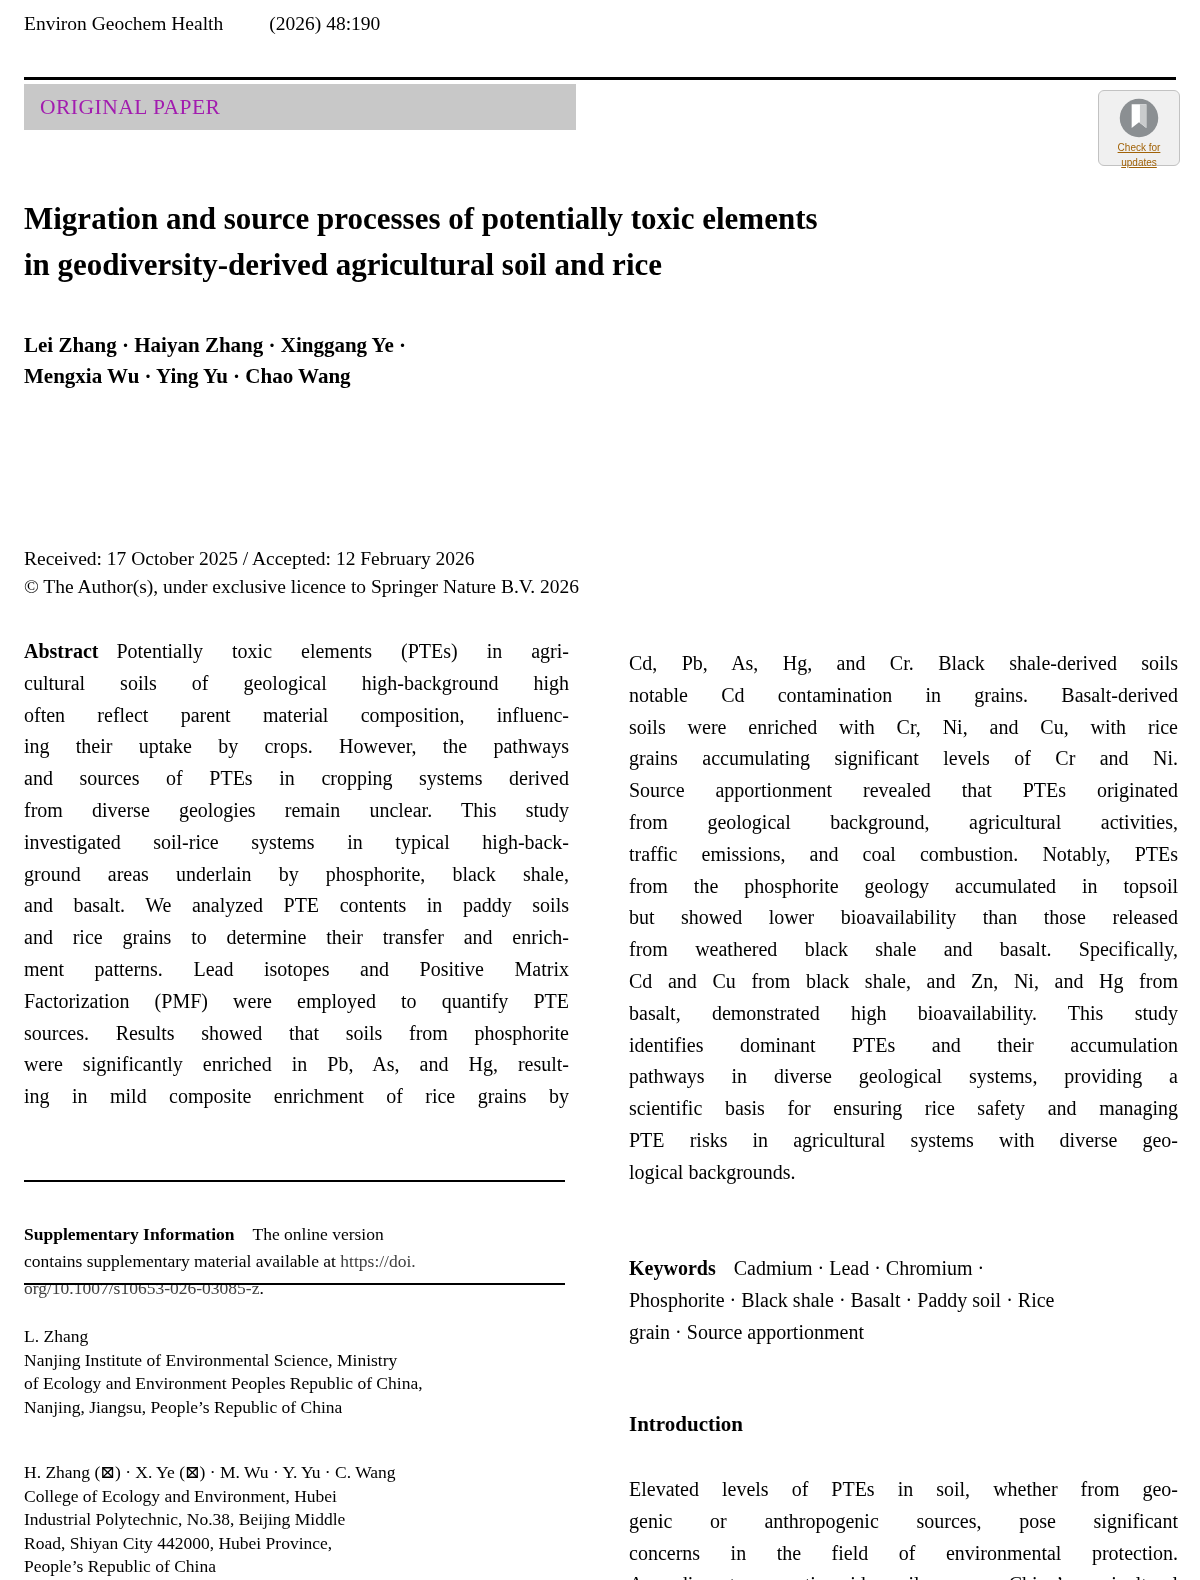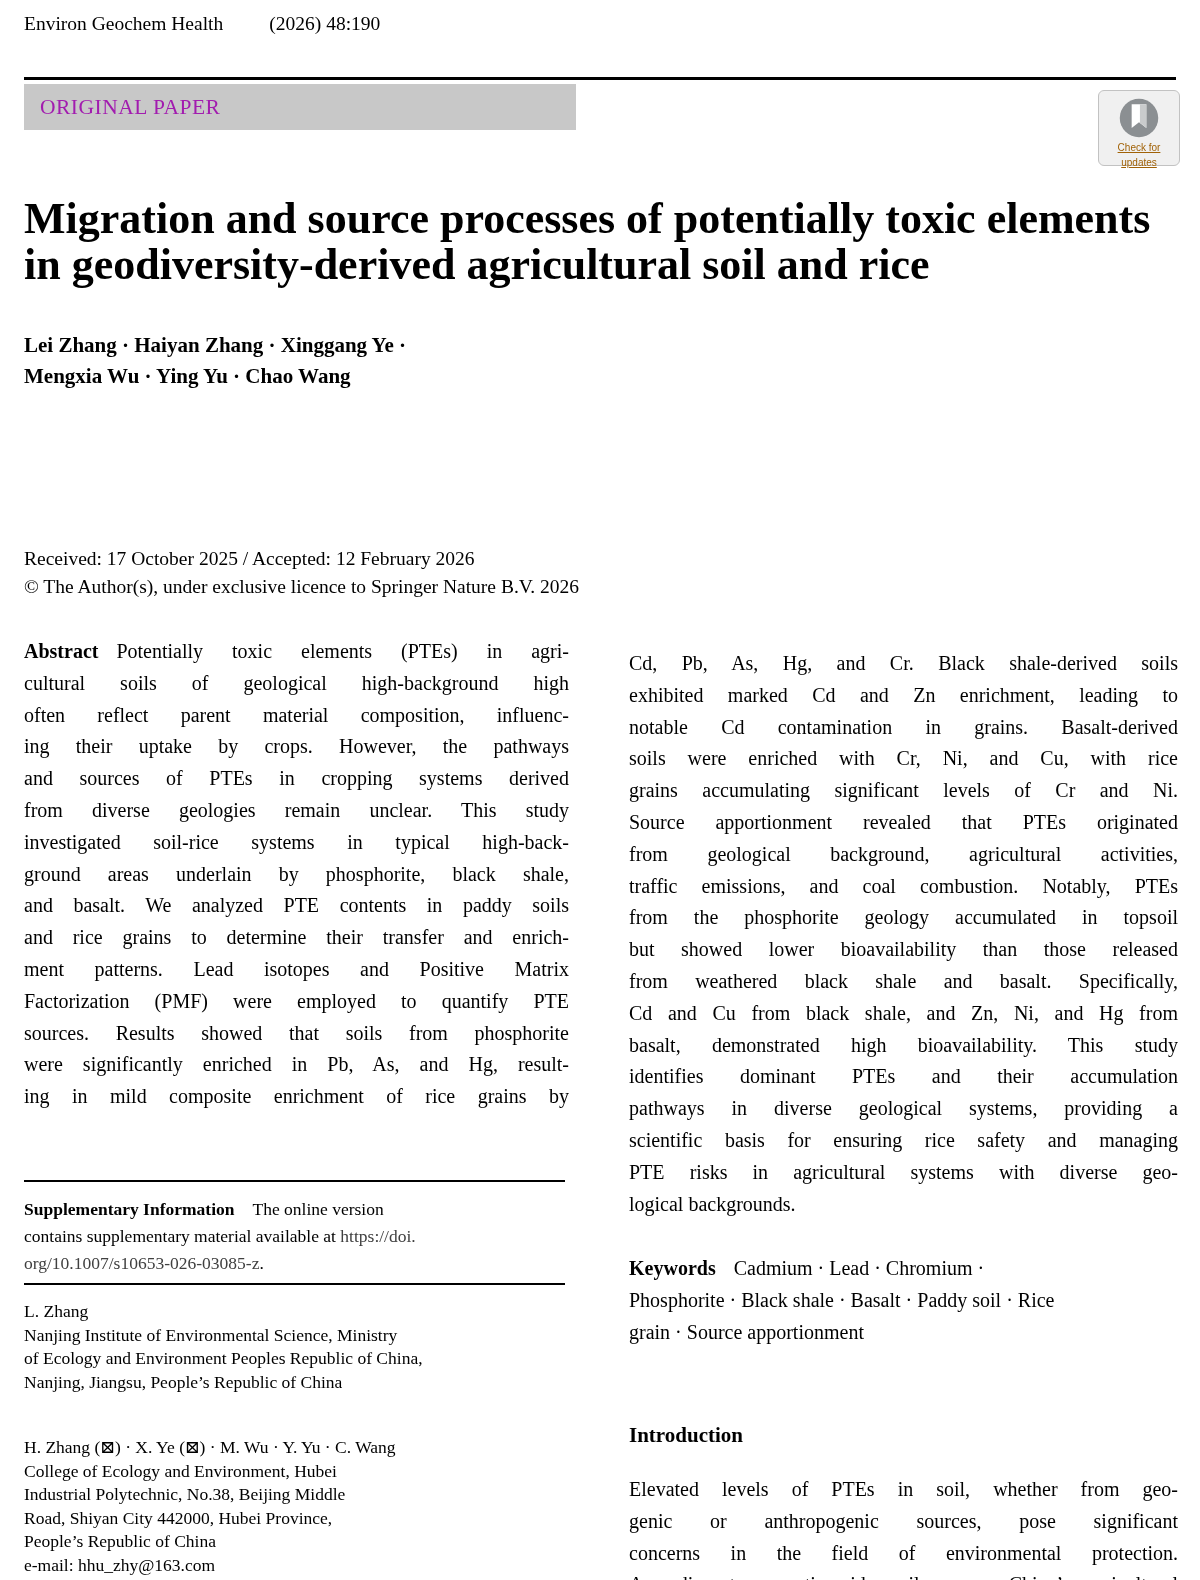--- a/index.html
+++ b/index.html
@@ -26,39 +26,39 @@
   .badge {
     position:absolute; left:1098px; top:90px; width:82px; height:76px;
     background:#f0f0f0; border:1px solid #c2c2c2; border-radius:6px;
     text-align:center; box-sizing:border-box;
     font-family:"Liberation Sans","DejaVu Sans",sans-serif;
     cursor:pointer;
   }
   .badge svg { display:block; margin:5px auto 0 auto; }
   .badge .bt { font-size:10px; line-height:15px; color:#a16207;text-decoration:underline; }
 
-  .title { left:24px; top:196px; width:1150px; font-size:44px; font-weight:bold; line-height:46px; }
+  .title { left:24px; top:196px; width:1150px; font-size:31px; font-weight:bold; line-height:46px; }
   .authors { left:24px; top:330px; width:900px; font-size:21px; font-weight:bold; line-height:31px; }
   .dates { left:24px; top:545px; width:900px; font-size:19.5px; line-height:27.5px; }
 
   .colL { left:24px;  width:545px; }
   .colR { left:629px; width:549px; }
   .bodytext { font-size:20px; line-height:31.8px; }
 
   .jl { text-align:justify; text-align-last:justify; }
   .tl { text-align:left; }
   #abstract-right .jl:last-child { text-align-last:left; }
 
   .lead-label { font-weight:bold; padding-right:18px; }
 
   .kw { top:1253px; }
-  .intro-head { top:1412px; font-size:21px; font-weight:bold;margin-top:11px; }
+  .intro-head { top:1412px; font-size:21px; font-weight:bold; }
   .intro-para { top:1474px; }
 
-  .fn { font-size:17.5px; line-height:23.6px; }
+  .fn { font-size:17.5px; line-height:23.6px;margin-top:25px; }
   .supp { top:1196px; font-size:17.5px; line-height:26.9px; }
   .link { color:#404040; cursor:pointer;text-align:right; }
 
   .r-top { left:24px; top:77px; width:1152px; height:3px; }
   .r-fn1 { left:24px; top:1180px; width:541px; height:2px; }
   .r-fn2 { left:24px; top:1283px; width:541px; height:2px; }
 </style>
 </head>
 <body>
 
@@ -113,21 +113,20 @@
         <div class="jl">ment patterns. Lead isotopes and Positive Matrix</div>
         <div class="jl">Factorization (PMF) were employed to quantify PTE</div>
         <div class="jl">sources. Results showed that soils from phosphorite</div>
         <div class="jl">were significantly enriched in Pb, As, and Hg, result-</div>
         <div class="jl">ing in mild composite enrichment of rice grains by</div>
       </div>
   </div>
 
   <div class="abs colR bodytext" style="top:648px;" id="abstract-right">
       <div class="jl">Cd, Pb, As, Hg, and Cr. Black shale-derived soils</div>
-      <div class="jl">exhibited marked Cd and Zn enrichment, leading to</div>
       <div class="jl">notable Cd contamination in grains. Basalt-derived</div>
       <div class="jl">soils were enriched with Cr, Ni, and Cu, with rice</div>
       <div class="jl">grains accumulating significant levels of Cr and Ni.</div>
       <div class="jl">Source apportionment revealed that PTEs originated</div>
       <div class="jl">from geological background, agricultural activities,</div>
       <div class="jl">traffic emissions, and coal combustion. Notably, PTEs</div>
       <div class="jl">from the phosphorite geology accumulated in topsoil</div>
       <div class="jl">but showed lower bioavailability than those released</div>
       <div class="jl">from weathered black shale and basalt. Specifically,</div>
       <div class="jl">Cd and Cu from black shale, and Zn, Ni, and Hg from</div>

